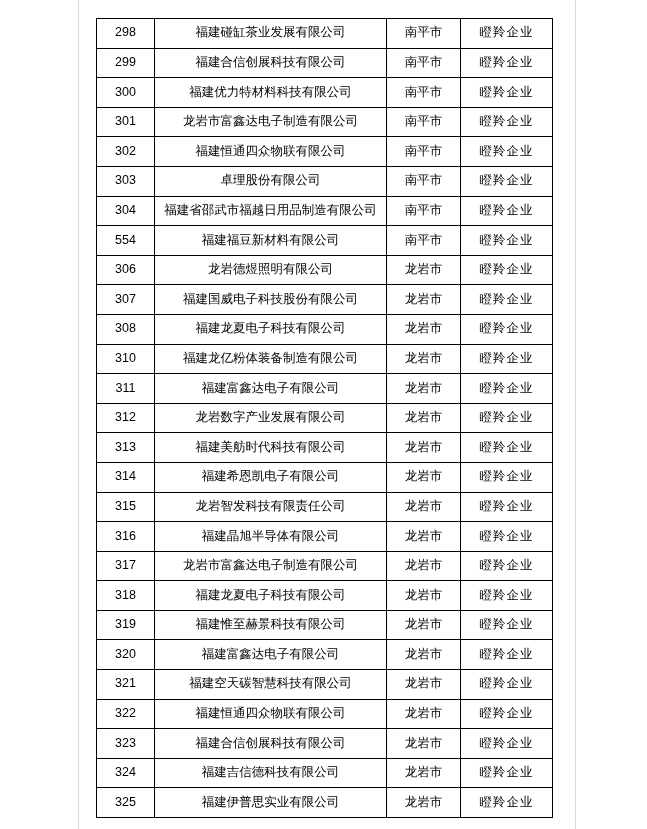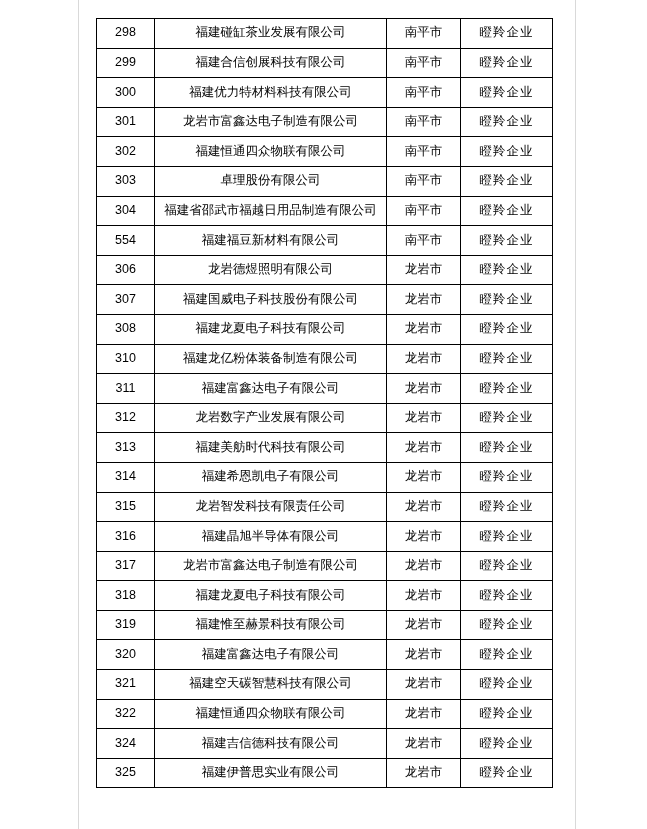--- a/index.html
+++ b/index.html
@@ -220,20 +220,26 @@
             <td class="city">龙岩市</td>
             <td class="type">瞪羚企业</td>
           </tr>
           <tr>
             <td class="idx">322</td>
             <td class="name">福建恒通四众物联有限公司</td>
             <td class="city">龙岩市</td>
             <td class="type">瞪羚企业</td>
           </tr>
           <tr>
+            <td class="idx">323</td>
+            <td class="name">福建合信创展科技有限公司</td>
+            <td class="city">龙岩市</td>
+            <td class="type">瞪羚企业</td>
+          </tr>
+          <tr>
             <td class="idx">324</td>
             <td class="name">福建吉信德科技有限公司</td>
             <td class="city">龙岩市</td>
             <td class="type">瞪羚企业</td>
           </tr>
           <tr>
             <td class="idx">325</td>
             <td class="name">福建伊普思实业有限公司</td>
             <td class="city">龙岩市</td>
             <td class="type">瞪羚企业</td>

